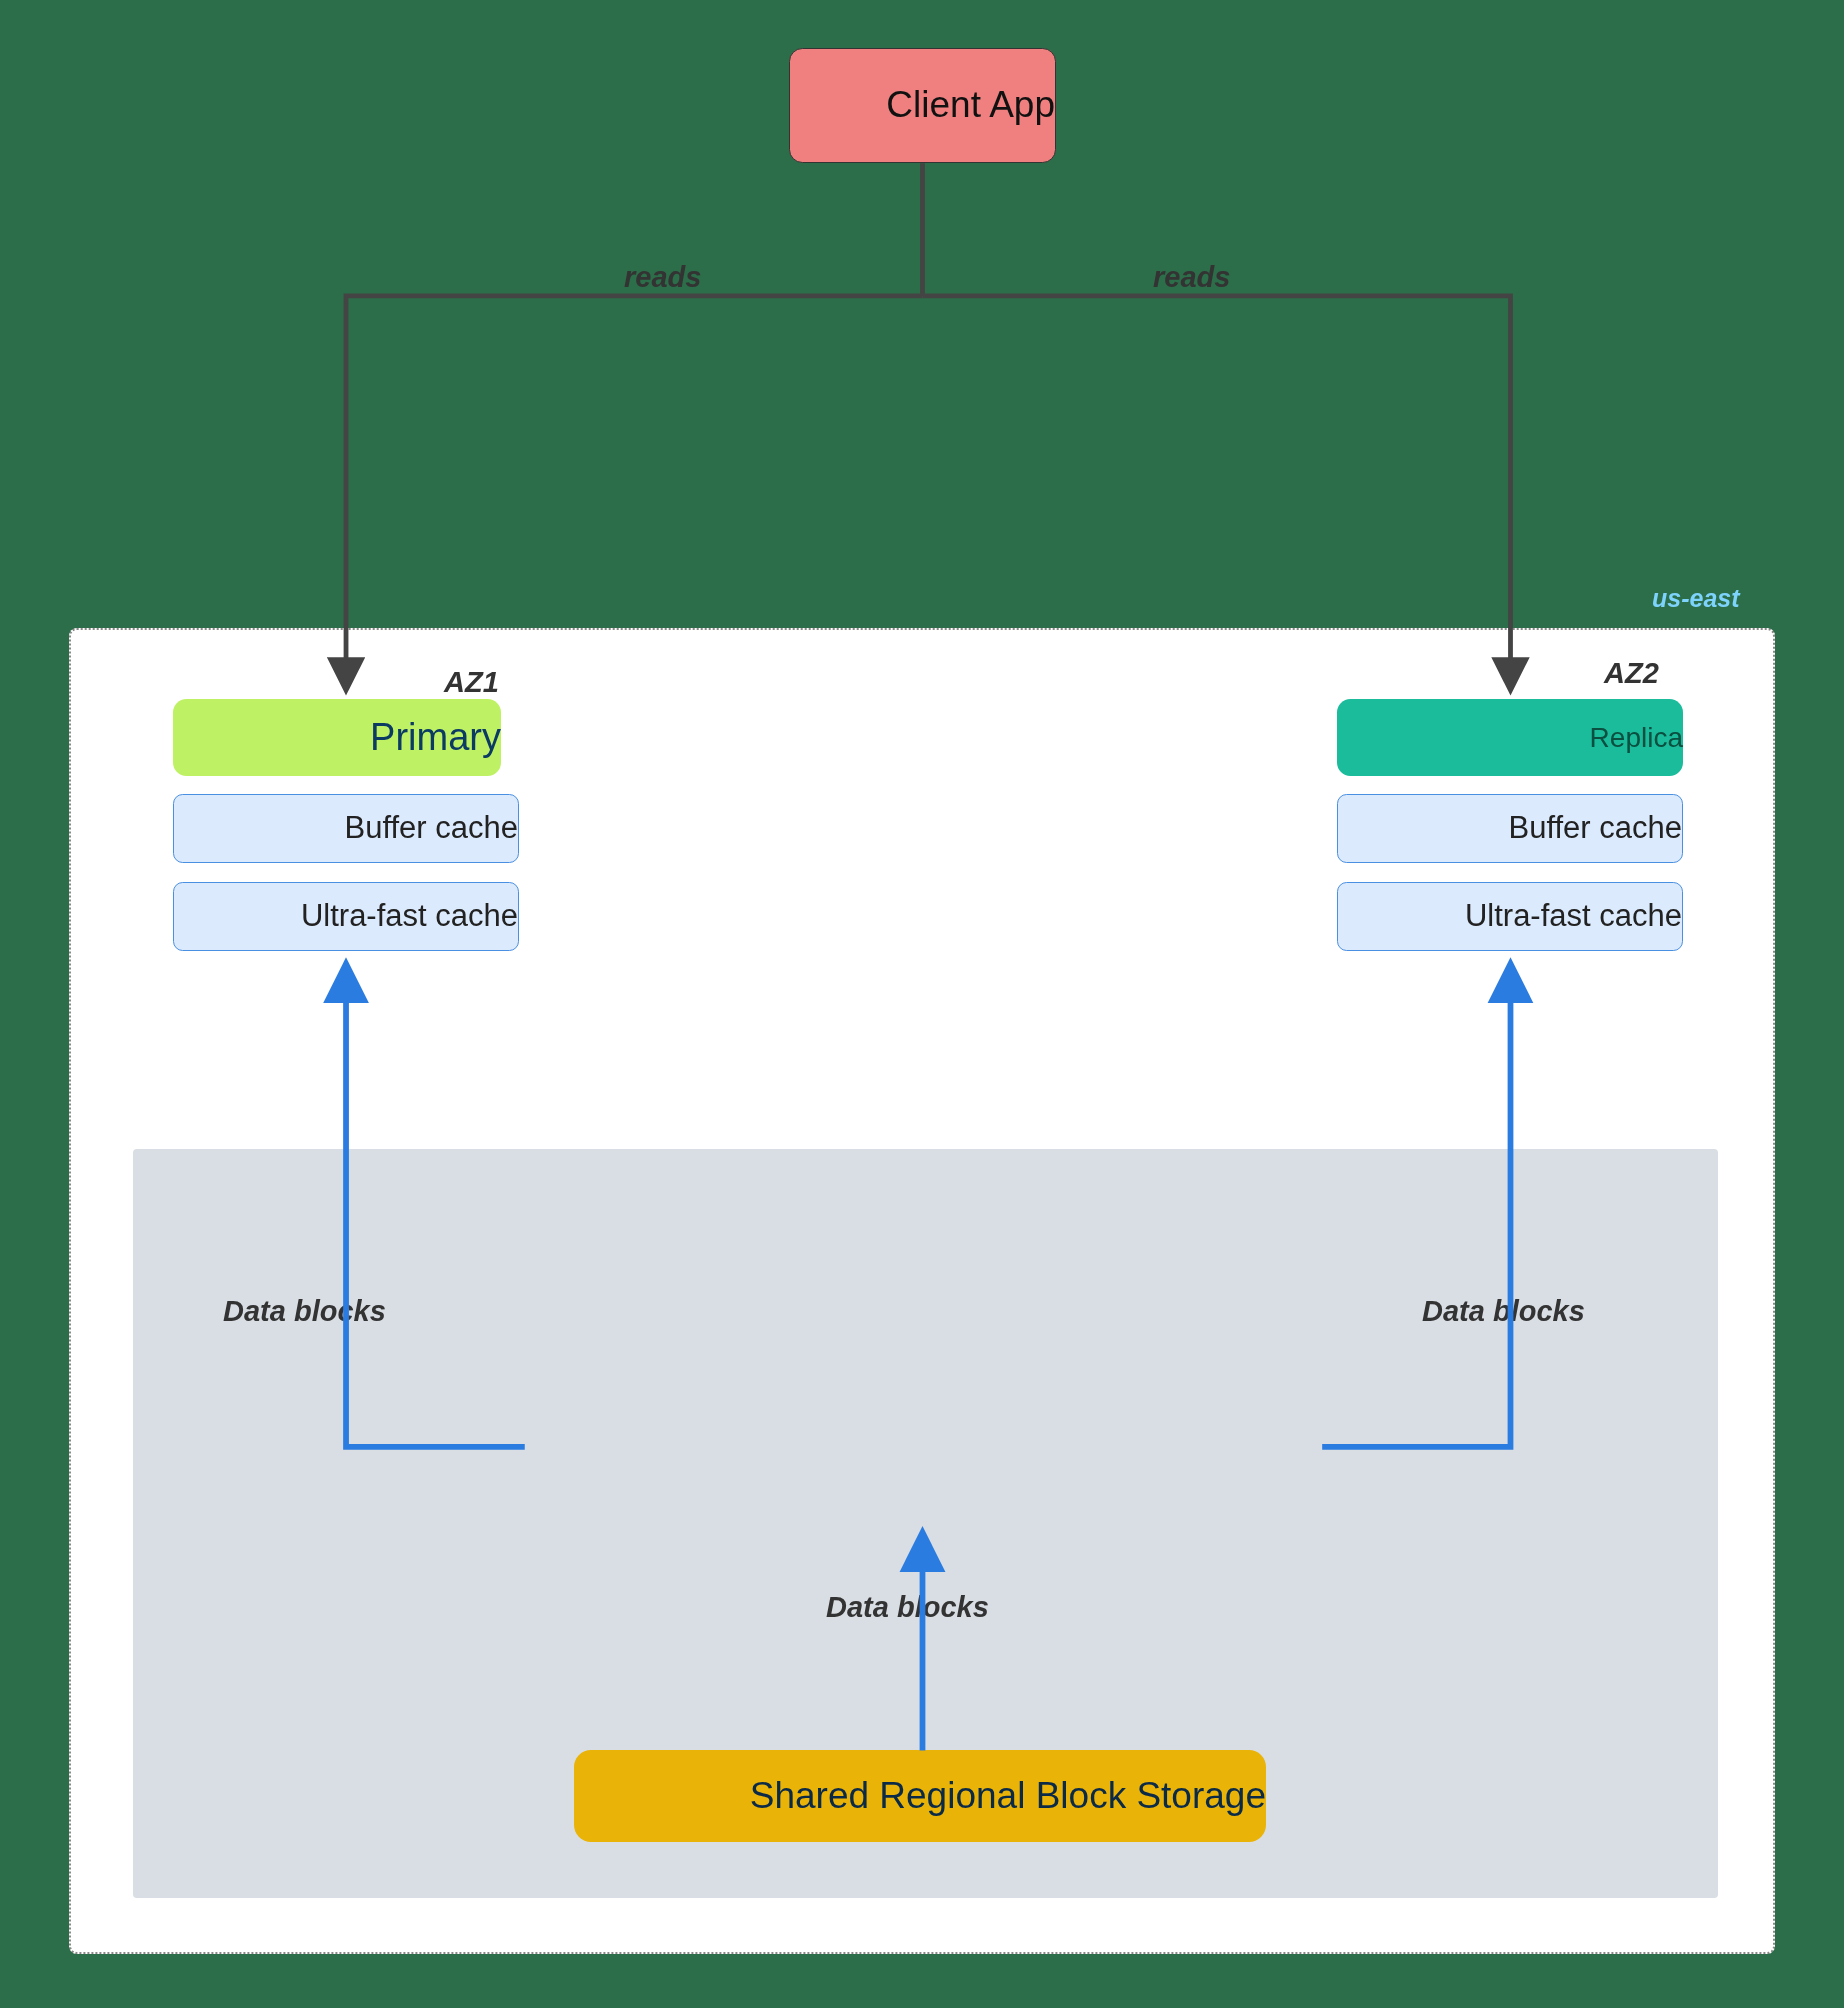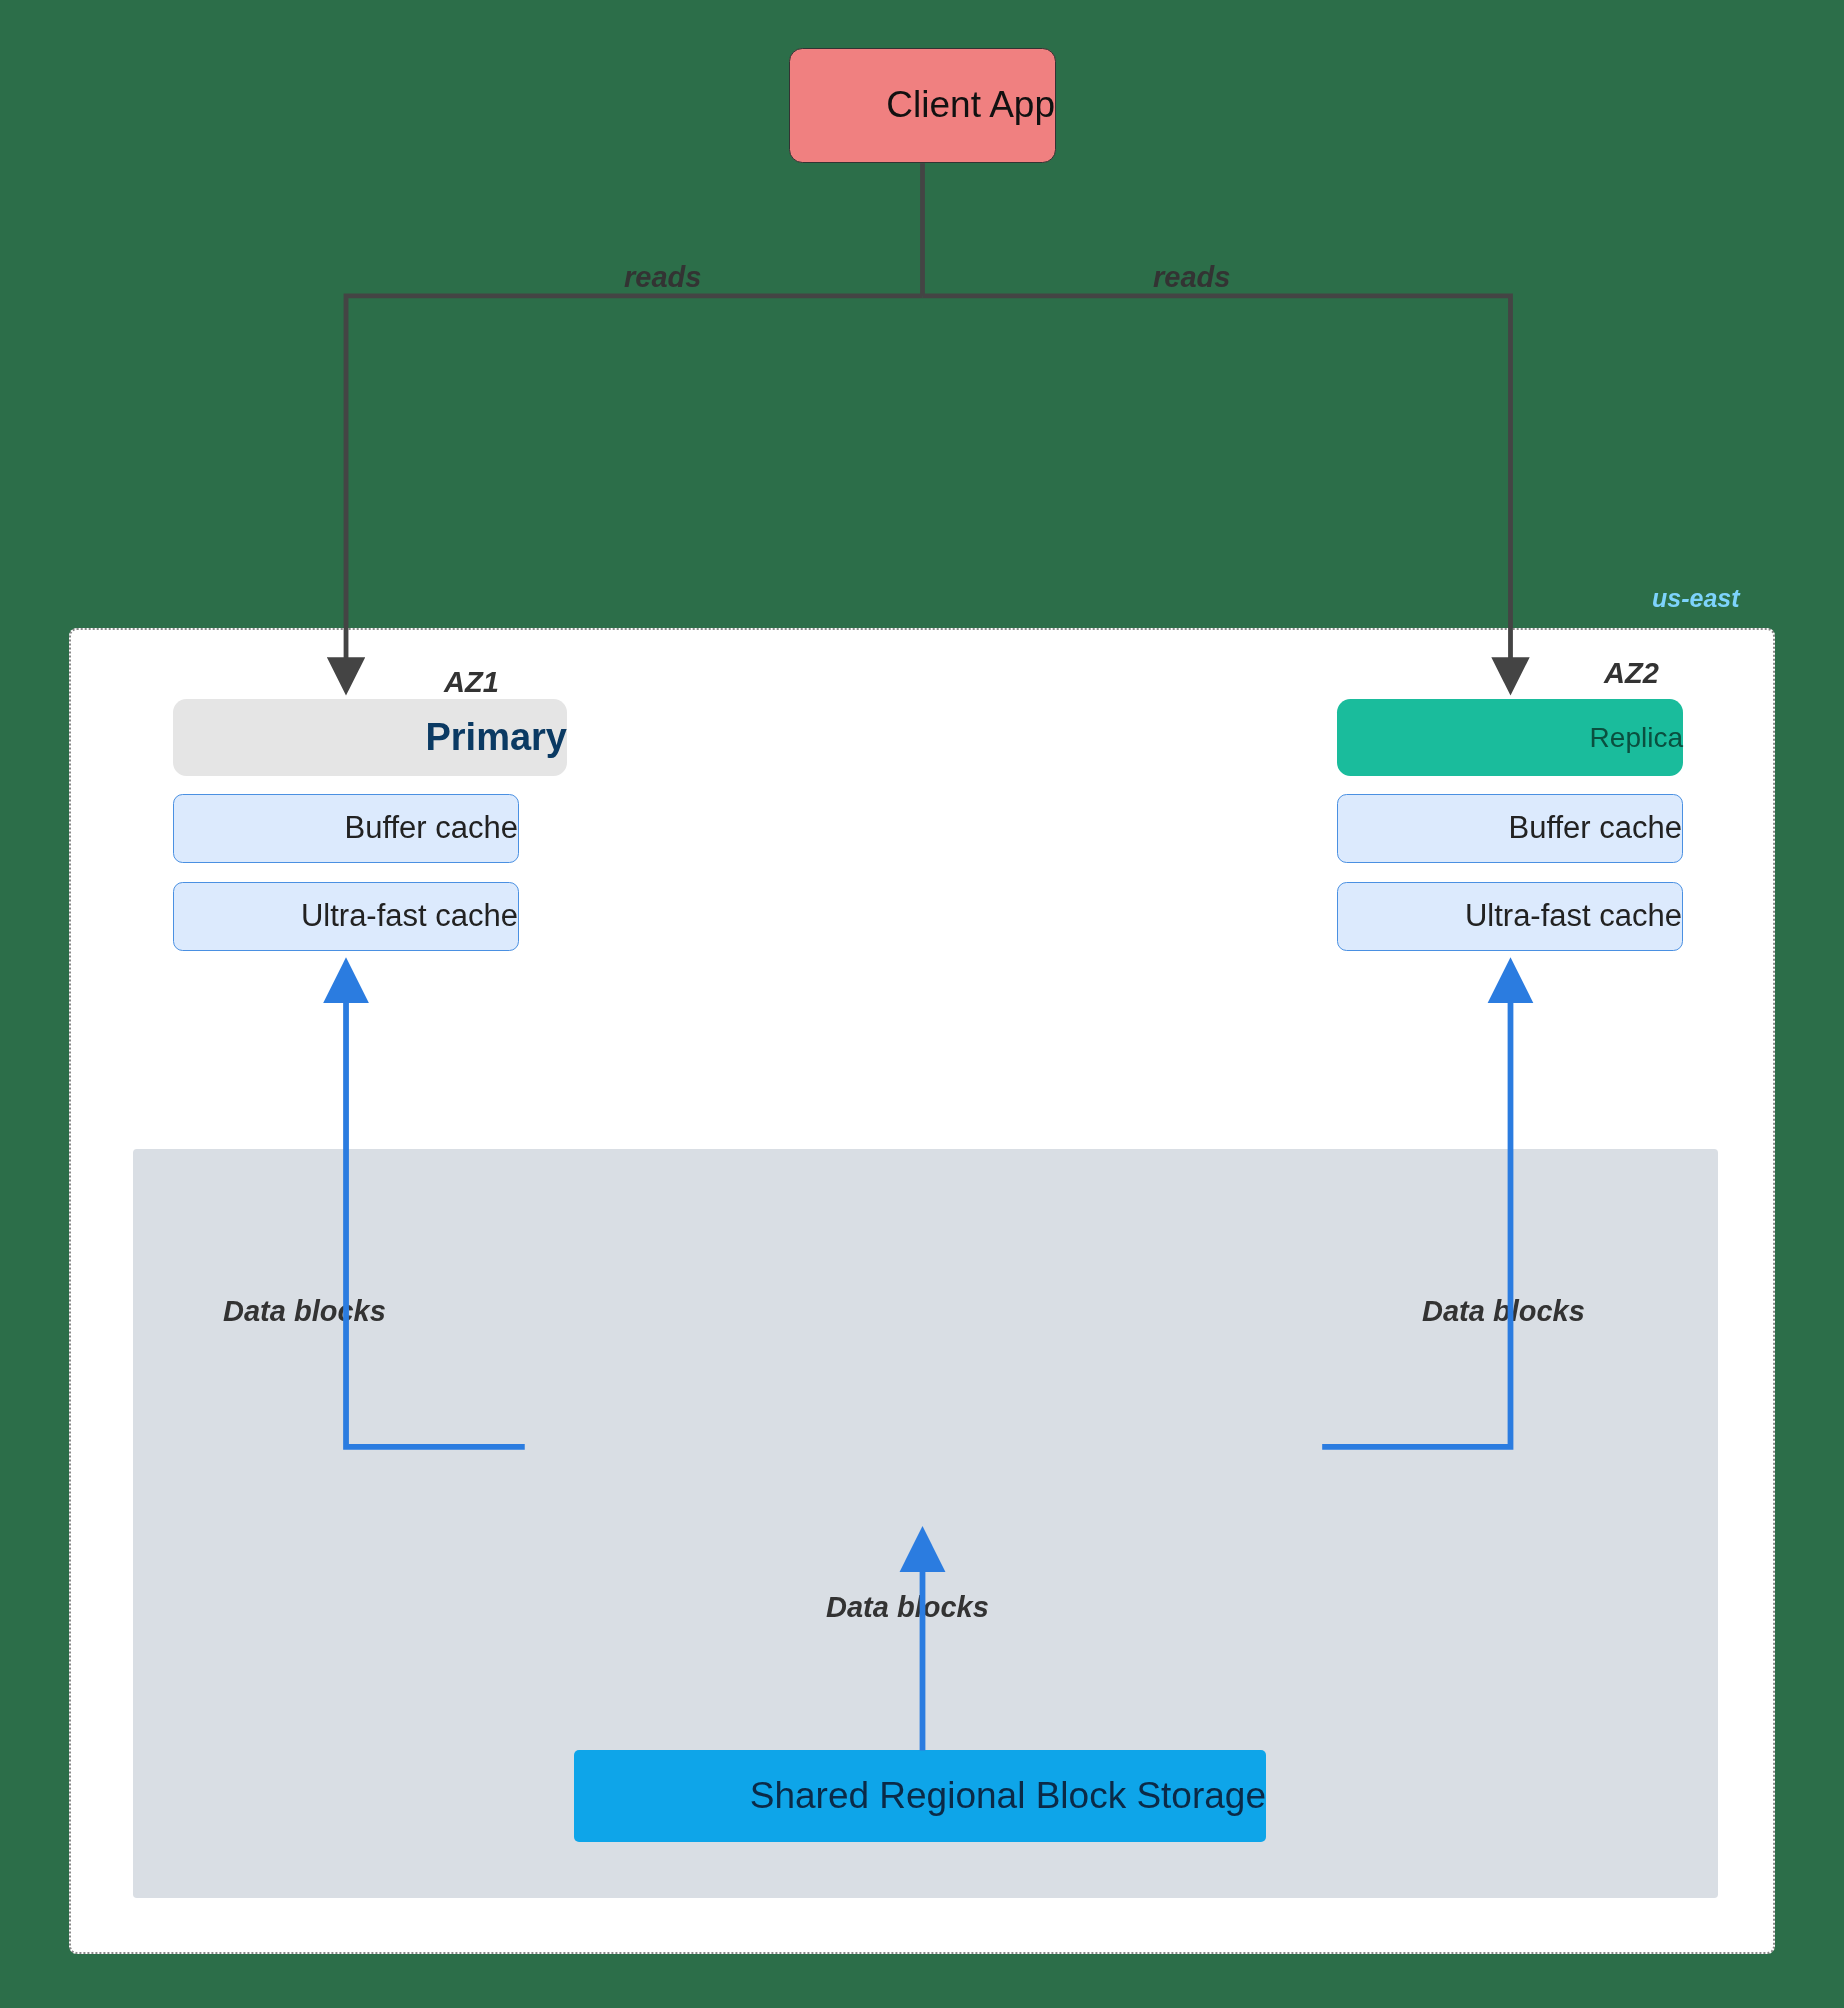--- a/index.html
+++ b/index.html
@@ -60,21 +60,21 @@
   <div class="region" style="left:69px; top:628px; width:1706px; height:1326px;"></div>
   <div class="label" style="left:1652px; top:584px; font-size:25px; color:#7dd3fc">us-east</div>
 
   <div class="storage-area" style="left:133px; top:1149px; width:1585px; height:749px;"></div>
 
   <div class="node" style="left:789px; top:48px; width:267px; height:115px; background:#f08080; border:1.9px solid #333; color:#111; font-size:37px;">
     <span>Client App</span>
   </div>
 
   <div class="label" style="left:444px; top:657px;margin-top:9px;">AZ1</div>
-  <div class="node" style="left:173px; top:699px; width:394px; height:77px; background:#e5e5e5; color:#0b3a63; font-size:38px;font-weight:bold;">
+  <div class="node" style="left:173px; top:699px; width:328px; height:77px; background:#bef264; color:#0b3a63; font-size:38px;">
     <span>Primary</span>
   </div>
   <div class="node cache-box" style="left:173px; top:794px; width:346px; height:69px;">
     <span>Buffer cache</span>
   </div>
   <div class="node cache-box" style="left:173px; top:882px; width:346px; height:69px;">
     <span>Ultra-fast cache</span>
   </div>
 
   <div class="label" style="left:1604px; top:657px;">AZ2</div>
@@ -82,21 +82,21 @@
     <span>Replica</span>
   </div>
   <div class="node cache-box" style="left:1337px; top:794px; width:346px; height:69px;">
     <span>Buffer cache</span>
   </div>
   <div class="node cache-box" style="left:1337px; top:882px; width:346px; height:69px;">
     <span>Ultra-fast cache</span>
   </div>
 
 
-  <div class="node" style="left:574px; top:1750px; width:692px; height:92px; background:#0ea5e9; color:#0b2a47; font-size:37px; border-radius:5px;">
+  <div class="node" style="left:574px; top:1750px; width:692px; height:92px; background:#eab308; color:#0b2a47; font-size:37px; border-radius:17px;">
     <span>Shared Regional Block Storage</span>
   </div>
 
   <div class="label" style="left:624px; top:261px;">reads</div>
   <div class="label" style="left:1153px; top:261px;">reads</div>
   <div class="label" style="left:223px; top:1295px;">Data blocks</div>
   <div class="label" style="left:1422px; top:1295px;">Data blocks</div>
   <div class="label" style="left:826px; top:1591px;">Data blocks</div>
 
   <svg width="1845" height="2009" viewBox="0 0 1920 2091">

